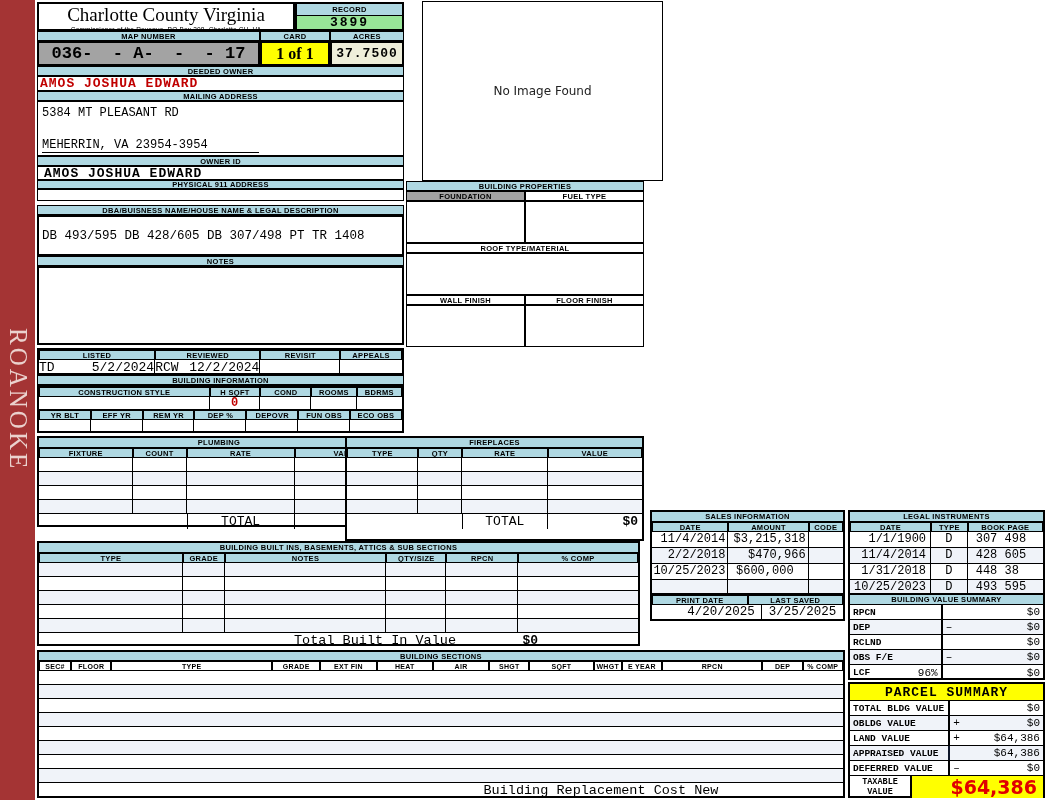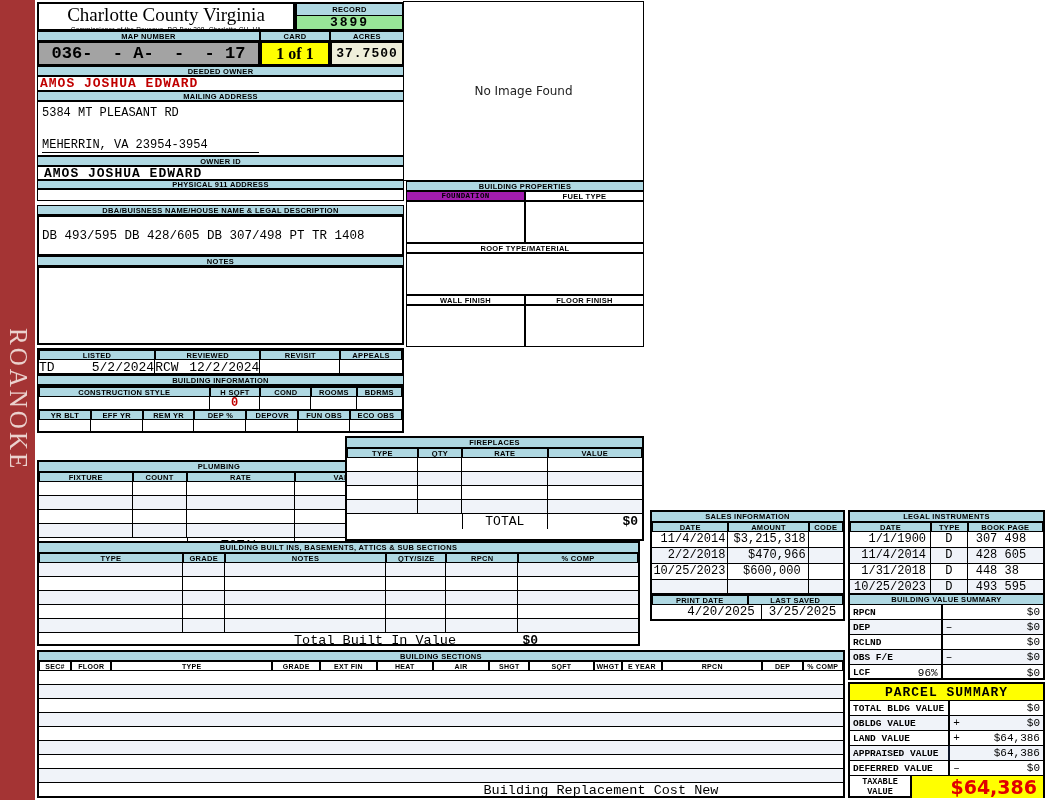--- a/index.html
+++ b/index.html
@@ -162,21 +162,21 @@
       <div class="tcell" style="width:14.28%;"></div>
         <div class="tcell" style="width:14.28%;"></div>
       <div class="tcell" style="width:14.28%;"></div>
         <div class="tcell" style="width:14.28%;"></div>
       <div class="tcell" style="width:14.28%;"></div>
         <div class="tcell" style="width:14.28%;"></div>
       <div class="tcell" style="width:14.32%;"></div>
     </div>
   </div>
 
-  <div class="abs box2" style="left:37px;top:460px;width:364px;height:91px;">
+  <div class="abs box2" style="left:37px;top:436px;width:364px;height:91px;">
     <div class="hdr" style="height:10px;border:none;border-bottom:1px solid #000;">PLUMBING</div>
     <div class="hdr-row" style="height:10px;">
       <div class="hdr" style="width:26%;">FIXTURE</div>
       <div class="hdr" style="width:15%;">COUNT</div>
       <div class="hdr" style="width:30%;">RATE</div>
       <div class="hdr" style="width:29%;">VALUE</div>
     </div>
     <div class="trow" style="height:14px;">
         <div class="tcell" style="width:26%;"></div>
         <div class="tcell" style="width:15%;"></div>
@@ -296,28 +296,28 @@
         <div class="tcell" style="width:10%;"></div>
         <div class="tcell" style="width:12%;"></div>
         <div class="tcell" style="width:20%;"></div>
       </div>
     <div class="trow" style="height:15px;align-items:center;">
       <span style="font:400 13.5px 'Liberation Mono',monospace;margin-left:255px;">Total Built In Value</span>
       <span style="font:700 13px 'Liberation Mono',monospace;margin-left:auto;margin-right:100px;">$0</span>
     </div>
   </div>
 
-  <div class="abs box noimg" style="left:403px;top:1px;width:241px;height:180px;">
+  <div class="abs box noimg" style="left:422px;top:1px;width:241px;height:180px;">
     <span>No Image Found</span>
   </div>
 
   <div class="abs" style="left:406px;top:181px;width:238px;height:166px;">
     <div class="hdr" style="height:10px;">BUILDING PROPERTIES</div>
     <div style="display:flex;height:10px;">
-      <div class="hdr" style="width:50%;background:#a21caf;font-family:Liberation Mono, monospace;">FOUNDATION</div>
+      <div class="hdr" style="width:50%;background:#a3a3a3;">FOUNDATION</div>
       <div class="hdr" style="width:50%;background:#fff;">FUEL TYPE</div>
     </div>
     <div style="display:flex;height:42px;">
       <div class="box" style="width:50%;"></div>
       <div class="box" style="width:50%;"></div>
     </div>
     <div class="hdr" style="height:10px;background:#fff;">ROOF TYPE/MATERIAL</div>
     <div class="box" style="height:42px;"></div>
     <div style="display:flex;height:10px;">
       <div class="hdr" style="width:50%;background:#fff;">WALL FINISH</div>
@@ -341,21 +341,21 @@
       <div class="tcell" style="width:42%;text-align:right;padding-right:2px;">$3,215,318</div>
       <div class="tcell" style="width:18%;"></div>
     </div>
     <div class="trow tint" style="height:16px;align-items:center;font:400 12px 'Liberation Mono',monospace;">
       <div class="tcell" style="width:40%;text-align:right;padding-right:2px;">2/2/2018</div>
       <div class="tcell" style="width:42%;text-align:right;padding-right:2px;">$470,966</div>
       <div class="tcell" style="width:18%;"></div>
     </div>
     <div class="trow" style="height:16px;align-items:center;font:400 12px 'Liberation Mono',monospace;">
       <div class="tcell" style="width:40%;text-align:right;padding-right:2px;">10/25/2023</div>
-      <div class="tcell" style="width:42%;text-align:right;padding-right:7px;">$600,000</div>
+      <div class="tcell" style="width:42%;text-align:right;padding-right:14px;">$600,000</div>
       <div class="tcell" style="width:18%;"></div>
     </div>
     <div class="trow tint" style="height:16px;">
       <div class="tcell" style="width:40%;"></div>
         <div class="tcell" style="width:42%;"></div>
         <div class="tcell" style="width:18%;"></div>
     </div>
   </div>
 
   <div class="abs box2" style="left:848px;top:510px;width:197px;height:84px;">

